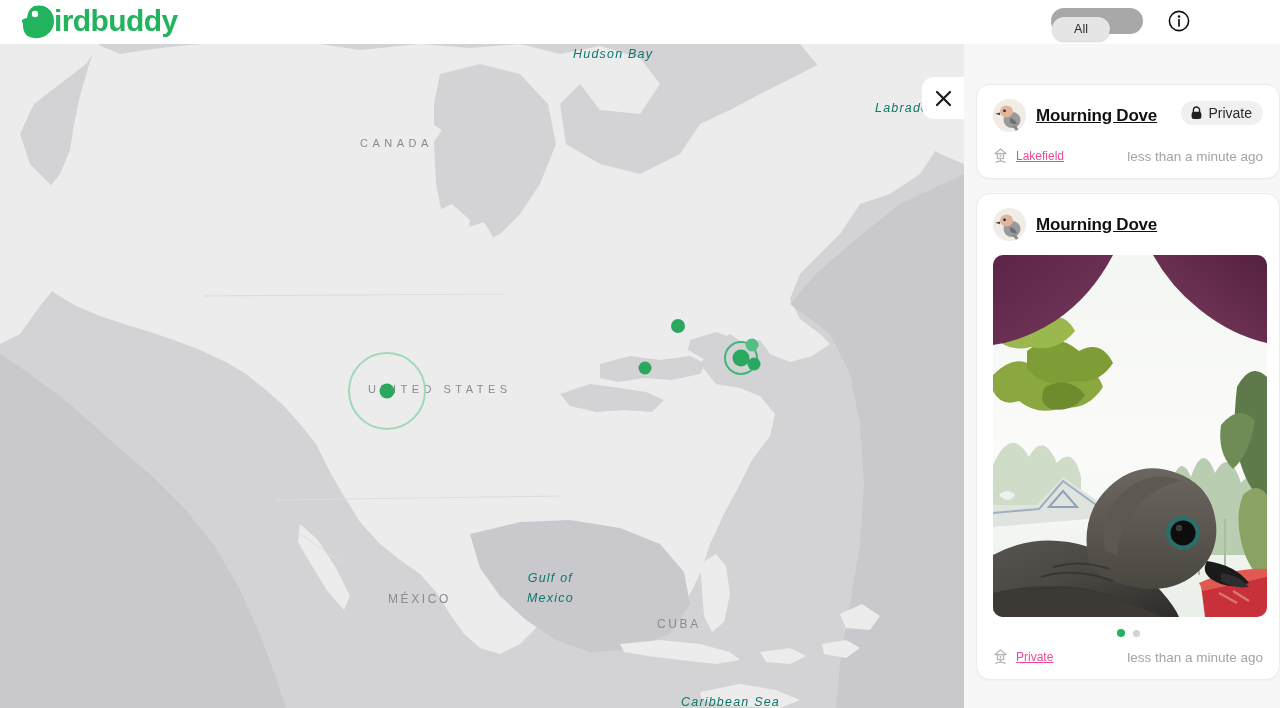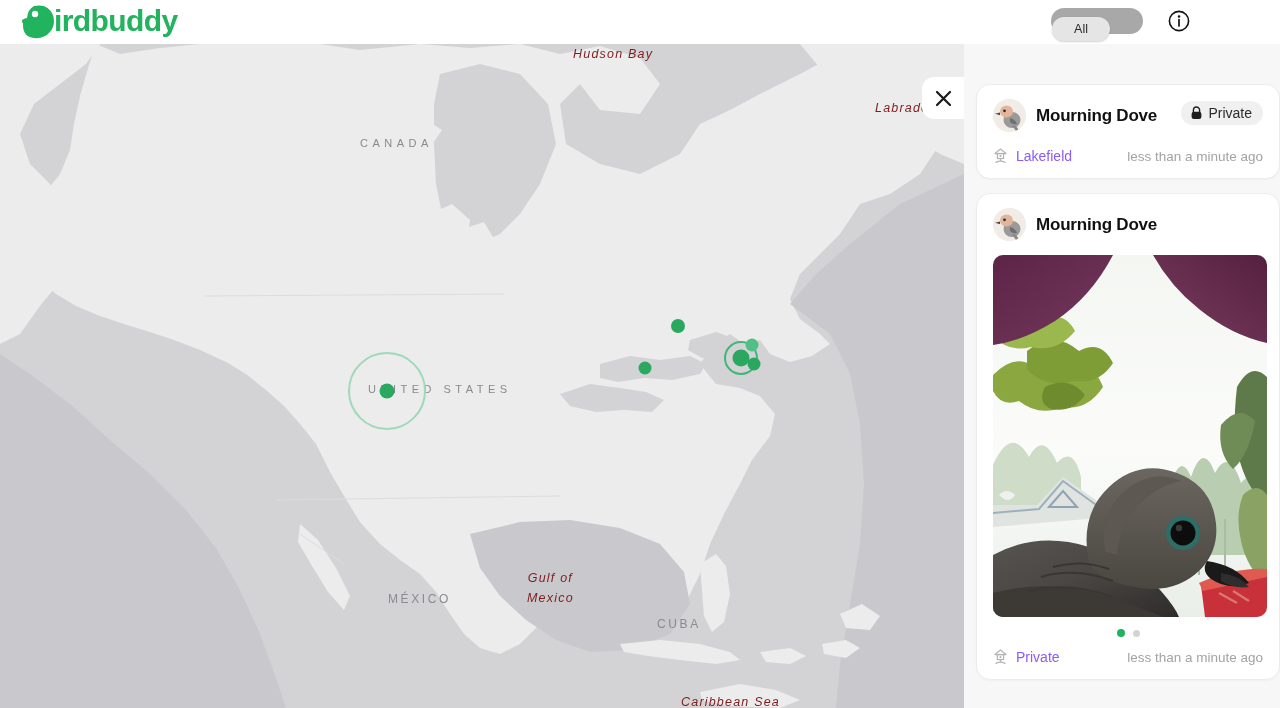--- a/index.html
+++ b/index.html
@@ -69,21 +69,21 @@
     color: #8a8a8f;
     font-size: 11px;
     letter-spacing: 4.5px;
     white-space: nowrap;
     pointer-events: none;
     user-select: none;
   }
   .map-label.water {
     font-style: italic;
     letter-spacing: 1.2px;
-    color: #7f1d1d;
+    color: #0f766e;
     font-size: 12.5px;
     text-align: center;
     line-height: 1.6;
   }
   .map-label.small { font-size: 12px; letter-spacing: 2.6px; }
 
   .marker {
     position: absolute;
     border-radius: 50%;
     background: #2aa860;
@@ -141,20 +141,21 @@
   .avatar {
     width: 33px; height: 33px; border-radius: 50%;
     background: #f1ece8;
     flex: 0 0 auto;
     overflow: hidden;
     position: relative;
   }
   .bird-name {
     font-size: 17px; font-weight: 700; color: #111111;
     letter-spacing: -0.2px;
+    text-decoration: underline;
   }
   .badge {
     position: absolute; right: 0; top: 2px;
     display: flex; align-items: center; gap: 5px;
     background: #f0f0f0;
     border-radius: 12px;
     padding: 4px 11px 4px 9px;
     cursor: pointer;
   }
   .badge span { font-size: 14px; color: #2b2b2b; }
@@ -173,21 +174,21 @@
     gap: 8px; margin-top: 12px;
   }
   .dot { width: 7px; height: 7px; border-radius: 50%; background: #d3d3d3; cursor: pointer; }
   .dot.active { width: 8px; height: 8px; background: #22b35e; }
 
   .card-foot {
     display: flex; align-items: center; justify-content: space-between;
     margin-top: 12px;
   }
   .loc { display: flex; align-items: center; gap: 8px; }
-  .loc span { font-size: 14px; color: #8b5cf6; }
+  .loc span { font-size: 12px; color: #ec4899; text-decoration: underline; }
   .time { font-size: 13.5px; color: #a3a3a3; text-align: center; }
   .card.first .card-foot { margin-top: 16px; }
 </style>
 </head>
 <body>
 
 <div class="app">
 
   <div class="map">
     <svg width="964" height="664" viewBox="0 0 964 664">

